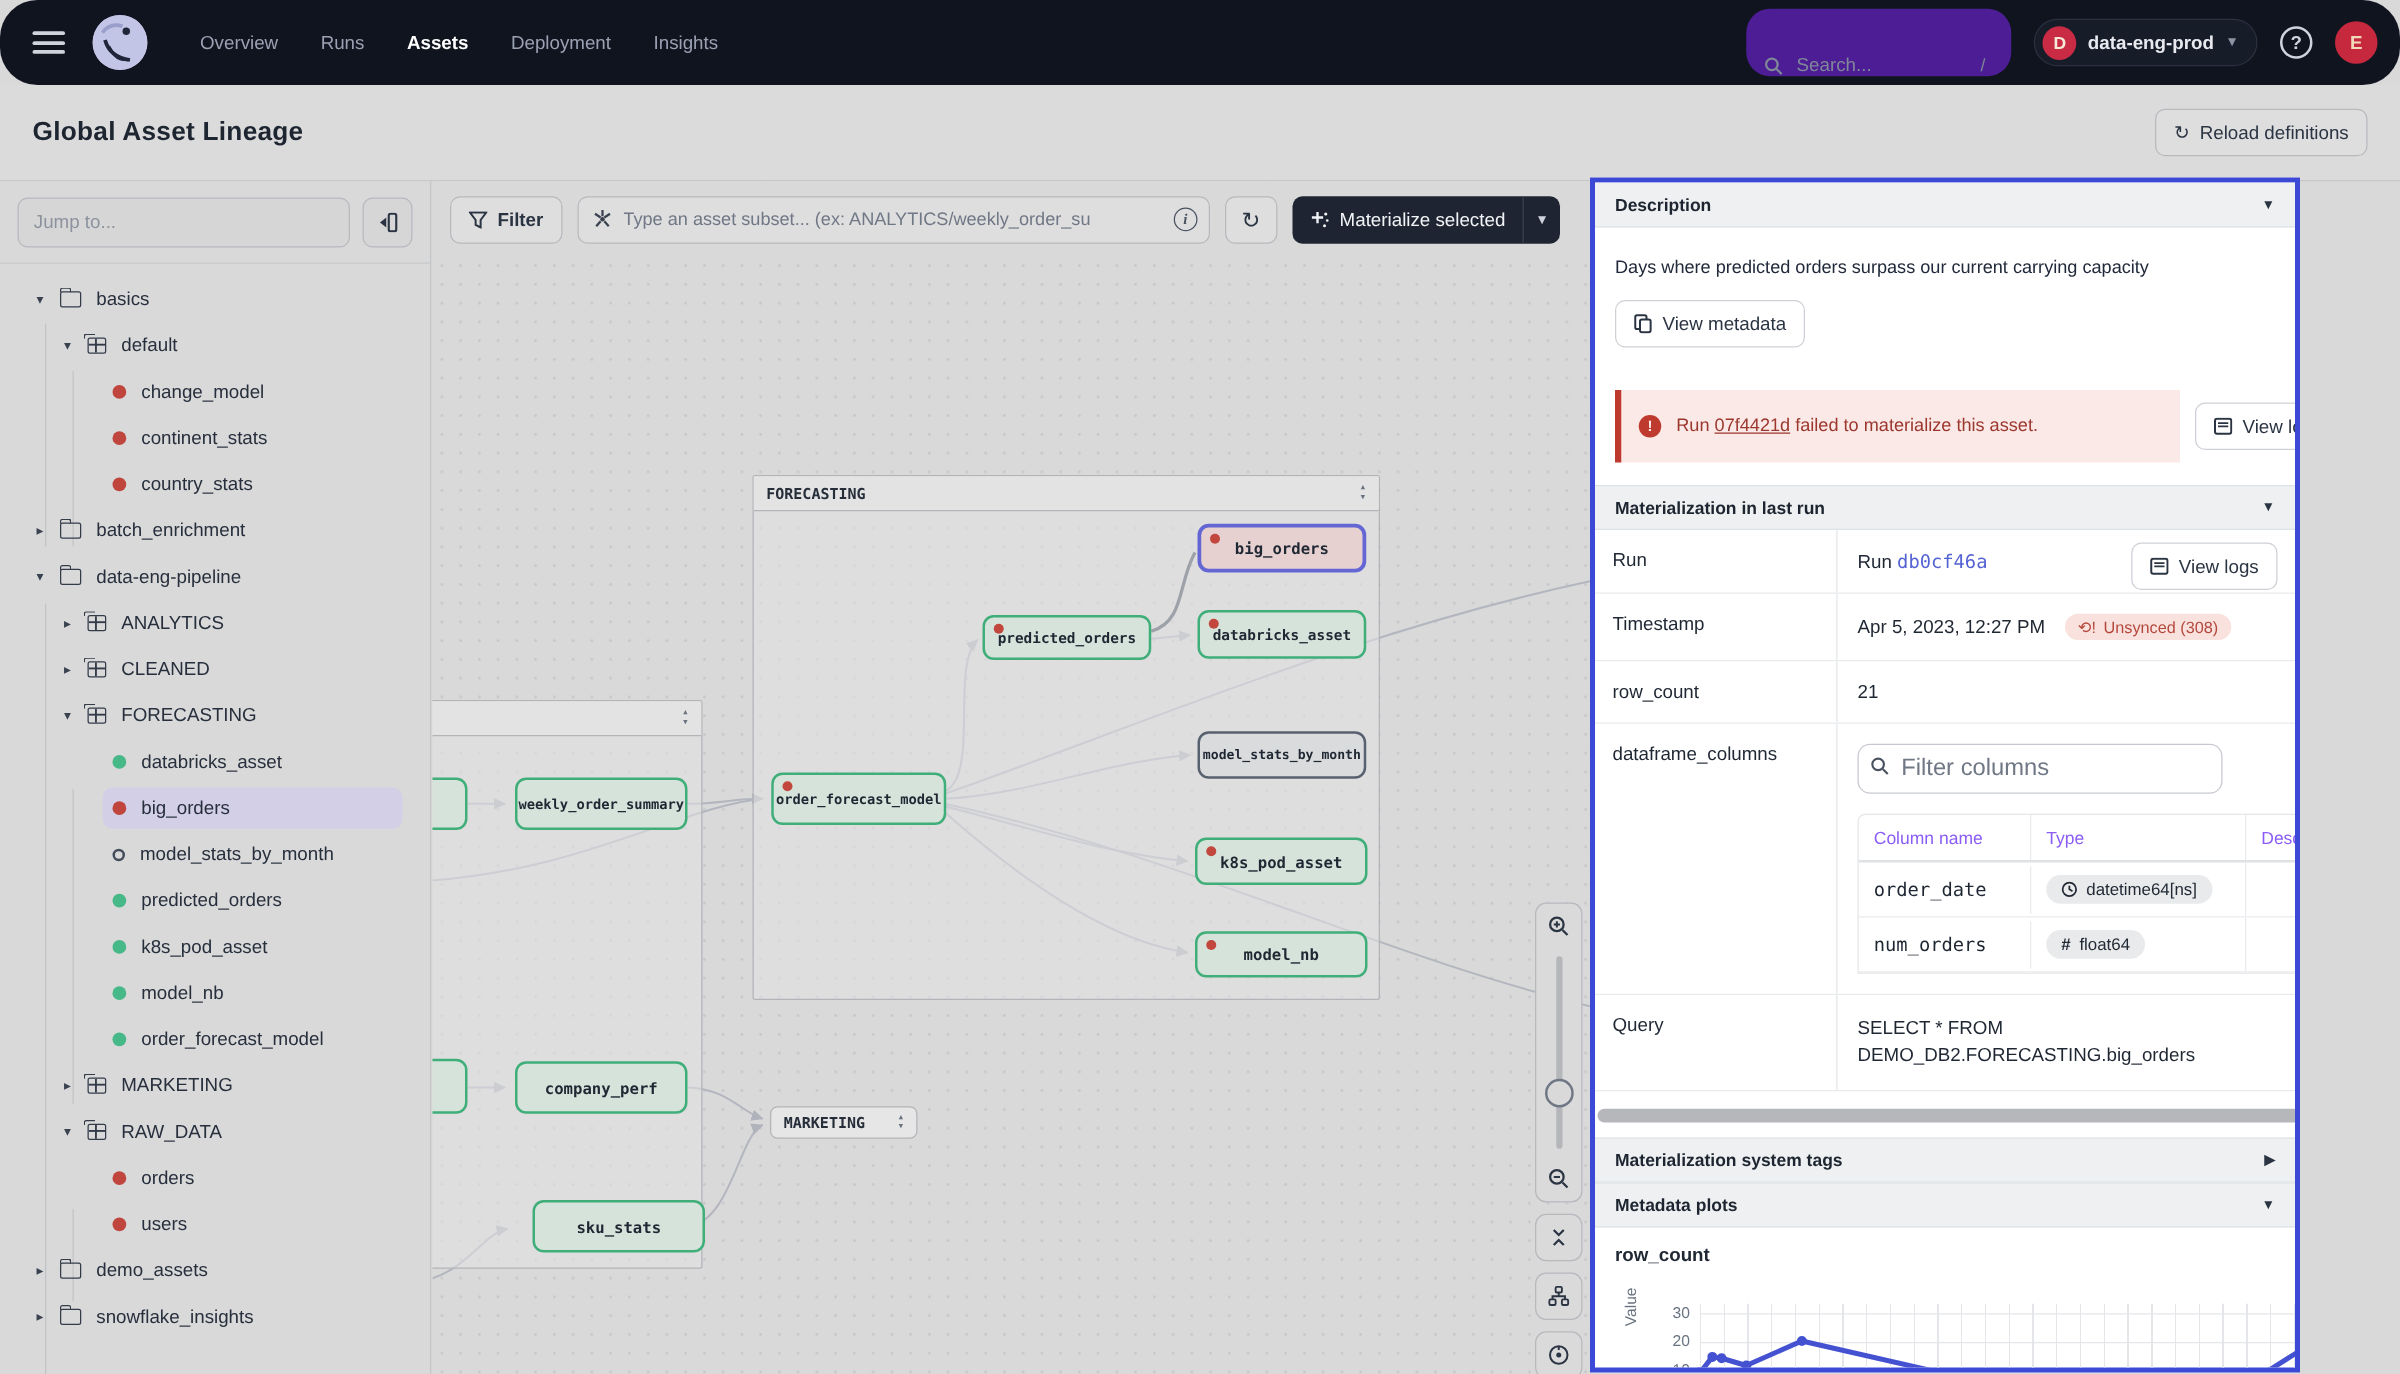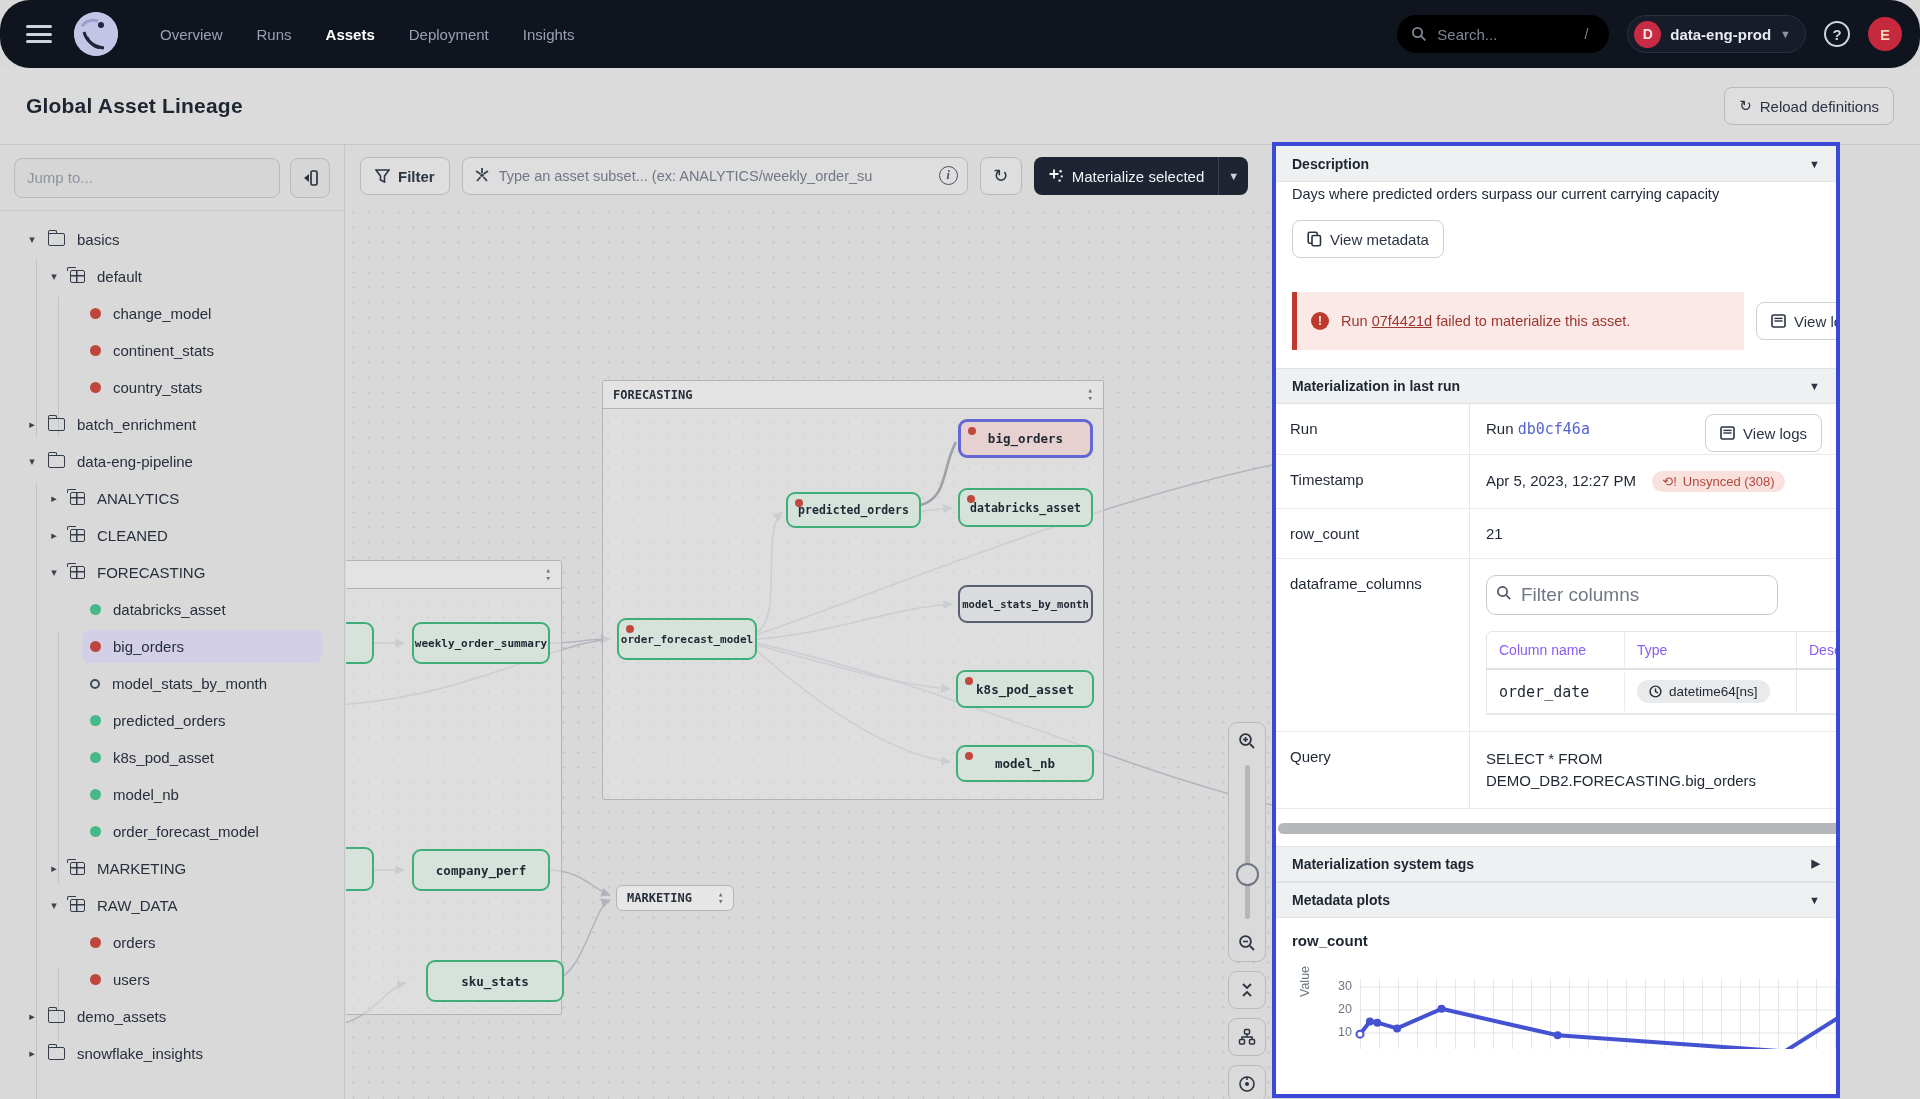--- a/index.html
+++ b/index.html
@@ -8,21 +8,21 @@
   
   .topnav { position:absolute; left:0; top:0; width:1920px; height:68px; background:#10141f; display:flex; align-items:center;border-radius:30px; }
   .hamburger { width:26px; height:18px; margin-left:26px; display:flex; flex-direction:column; justify-content:space-between; cursor:pointer; }
   .hamburger span { display:block; height:3px; background:#cfd3dc; border-radius:2px; }
   .logo { width:44px; height:44px; border-radius:50%; background:#bfc2e4; margin-left:22px; position:relative; overflow:hidden; }
   .logo svg { position:absolute; inset:0; }
   .navlinks { display:flex; align-items:center; gap:34px; margin-left:42px; }
   .navlink { color:#9aa1b3; font-size:15px; cursor:pointer; }
   .navlink.active { color:#ffffff; font-weight:bold; }
   .nav-right { margin-left:auto; display:flex; align-items:center; gap:18px; margin-right:18px; }
-  .searchpill { width:212px; height:38px; background:#000000; border-radius:19px; display:flex; align-items:center; padding:0 14px; color:#7f8798; }
+  .searchpill { width:212px; height:54px; background:#4c1d95; border-radius:19px; display:flex; align-items:flex-end; padding:0 14px; color:#7f8798; }
   .searchpill .ph { font-size:15px; margin-left:10px; flex:1; }
   .slash { font-size:14px; color:#7f8798; padding:1px 7px; border-radius:4px; }
   .deploypill { height:38px; background:#20263577; border:1px solid #2a3040; border-radius:19px; display:flex; align-items:center; padding:0 14px 0 6px; gap:9px; cursor:pointer; }
   .badge-d { width:27px; height:27px; border-radius:50%; background:#c92b45; color:#f7e9d8; font-weight:bold; font-size:14px; display:flex; align-items:center; justify-content:center; }
   .deployname { color:#e8eaf0; font-size:15px; font-weight:600; }
   .caret-dn { color:#8b93a5; font-size:11px; }
   .help-icn { width:26px; height:26px; border-radius:50%; border:2px solid #cfd3dc; color:#cfd3dc; font-size:15px; font-weight:bold; display:flex; align-items:center; justify-content:center; cursor:pointer; }
   .avatar { width:34px; height:34px; border-radius:50%; background:#c6283e; color:#f2d9b8; font-size:15px; font-weight:bold; display:flex; align-items:center; justify-content:center; cursor:pointer; }
 
   
@@ -88,21 +88,21 @@
   .zbtn { width:38px; height:36px; display:flex; align-items:center; justify-content:center; cursor:pointer; }
   .ztrack-wrap { height:166px; position:relative; width:38px; }
   .ztrack { position:absolute; left:17px; top:6px; width:5px; height:154px; background:#b4b6ba; border-radius:3px; }
   .zhandle { position:absolute; left:8px; top:104px; width:23px; height:23px; border-radius:50%; background:#d9d9da; border:2px solid #707784; cursor:grab; }
   .zsq { width:38px; height:38px; background:#dadadb; border:1px solid #b7b9bd; border-radius:9px; margin-top:9px; display:flex; align-items:center; justify-content:center; cursor:pointer; }
 
   
   .right-panel { position:absolute; left:1272px; top:142px; width:568px; height:956px; background:#ffffff; border:4px solid #3c49d6; overflow:hidden; }
   .sec-header { height:36px; background:#eef0f2; border-top:1px solid #e0e3e6; border-bottom:1px solid #e0e3e6; display:flex; align-items:center; padding:0 16px; font-size:14px; font-weight:bold; color:#1d2530; cursor:pointer; }
   .sec-chev { margin-left:auto; font-size:11px; color:#2b3442; }
-  .desc-body { padding:4px 16px 20px; }
+  .desc-body { padding:24px 16px 20px; }
   .desc-text { font-size:14.5px; color:#21293a; }
   .viewmeta { margin-top:18px; background:#fff; border-color:#cdd1d6; }
   .err-row { display:flex; align-items:center; gap:12px; padding:14px 16px 18px; }
   .err-banner { flex:0 0 452px; background:#fbe9e7; border-left:5px solid #bf3a2e; display:flex; align-items:center; gap:12px; padding:0 14px; height:58px; font-size:14.5px; color:#9c372e; }
   .err-icn { width:18px; height:18px; border-radius:50%; background:#bf3a2e; color:#fbe9e7; font-size:12px; font-weight:bold; display:flex; align-items:center; justify-content:center; flex:0 0 auto; }
   .err-link { text-decoration:underline; cursor:pointer; }
   .wl-btn { background:#fff; border-color:#cdd1d6; }
   .kv { display:flex; border-bottom:1px solid #e8eaec; }
   .kv-label { flex:0 0 194px; border-right:1px solid #e4e6e9; padding:16px 14px; font-size:15px; color:#1f2733; }
   .kv-value { flex:1; padding:16px 16px; font-size:15px; color:#1f2733; position:relative; }
@@ -572,20 +572,28 @@
           <div class="cell c-name colname">order_date</div>
           <div class="cell c-type"><span class="typepill">
                 <svg width="13" height="13" viewBox="0 0 13 13">
                   <circle cx="6.5" cy="6.5" r="5.4" stroke="#222a35" stroke-width="1.4" fill="none"></circle>
                   <path d="M6.5 3.5 V6.5 L9 8" stroke="#222a35" stroke-width="1.4" fill="none"></path>
                 </svg>
                 <span>datetime64[ns]</span>
               </span></div>
           <div class="cell c-desc"></div>
         </div>
+        <div class="trw">
+          <div class="cell c-name colname">num_orders</div>
+          <div class="cell c-type"><span class="typepill">
+                <span style="font-weight:bold;">#</span>
+                <span>float64</span>
+              </span></div>
+          <div class="cell c-desc"></div>
+        </div>
       </div>
     </div>
   </div>
 
   <div class="kv">
     <div class="kv-label">Query</div>
     <div class="kv-value queryval">
       <div>SELECT * FROM</div>
       <div>DEMO_DB2.FORECASTING.big_orders</div>
     </div>

